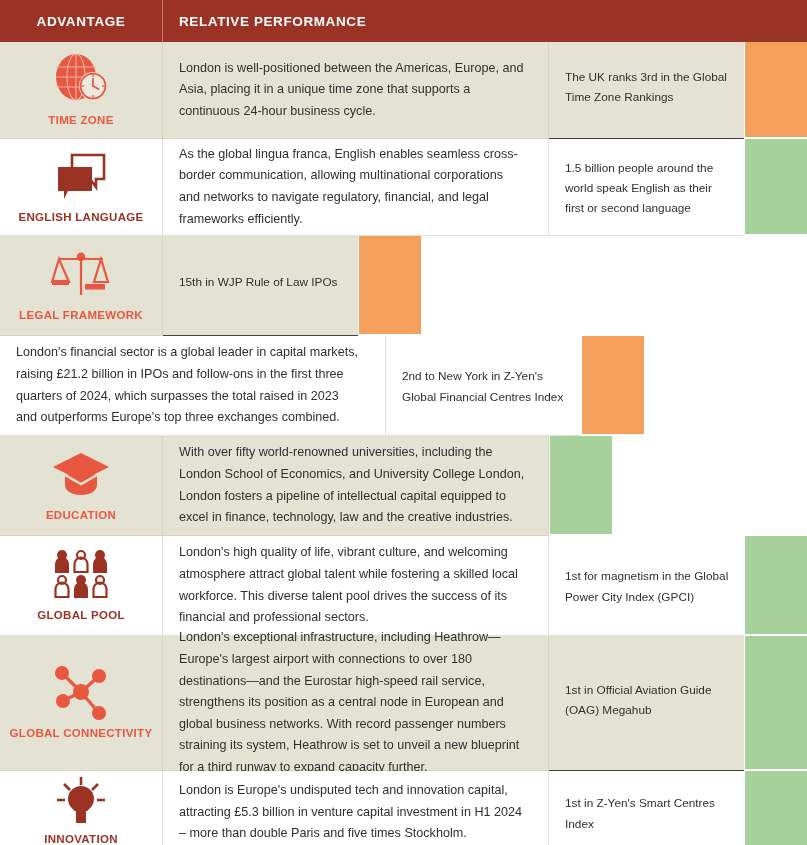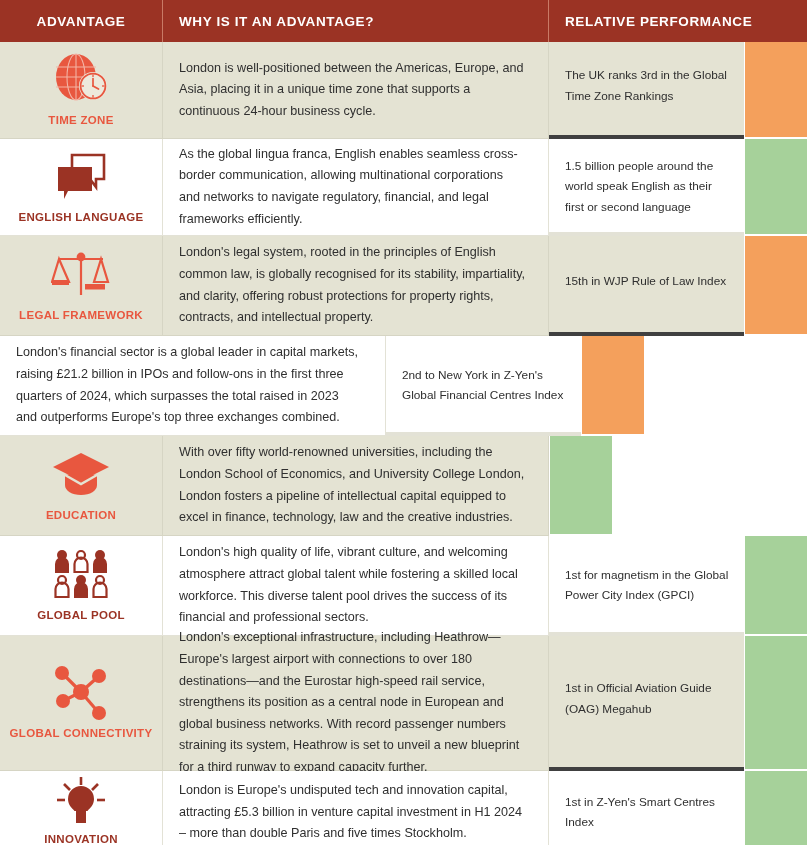--- a/index.html
+++ b/index.html
@@ -109,21 +109,21 @@
   .cell-why p {
     margin: 0;
     font-size: 12.6px;
     line-height: 1.72;
     color: #2F2F2F;
   }
 
   .cell-rel {
     width: 195px;
     box-sizing: border-box;
-    border-bottom: 4px solid #404040;
+    border-bottom: 1px solid #404040;
     padding: 8px 14px 14px 16px;
     display: flex;
     align-items: center;
   }
   .row.white .cell-rel { border-bottom-color: #E3E2D6; margin-top: 8px; }
   .cell-rel p {
     margin: 0;
     font-size: 11.8px;
     line-height: 1.72;
     color: #2F2F2F;
@@ -150,21 +150,20 @@
 
   svg { display: block; }
 </style>
 </head>
 <body>
 
 <div id="table-root">
 
   <div class="thead">
     <div class="th th-advantage">ADVANTAGE</div>
-    <div class="th th-why">WHY IS IT AN ADVANTAGE?</div>
     <div class="th th-rel">RELATIVE PERFORMANCE</div>
   </div>
 
   <div class="row beige h-timezone">
     <div class="cell-icon">
       <span class="icon-wrap">
         <svg width="60" height="52" viewBox="0 0 60 52">
           <ellipse cx="25" cy="24" rx="20" ry="23" fill="#E8573F"></ellipse>
           <g stroke="#F3B3A4" stroke-width="1.1" fill="none">
             <line x1="25" y1="1" x2="25" y2="47"></line>
@@ -225,25 +224,22 @@
             <path d="M8 10 L1 33 H18 Z"></path>
             <path d="M52 10 L45 33 H59 Z" transform="translate(-2,0)"></path>
           </g>
           <circle cx="30" cy="8" r="4.4" fill="#E8573F"></circle>
           <rect x="1" y="31" width="17" height="5" fill="#E8573F"></rect>
           <rect x="34" y="35" width="20" height="5.5" fill="#E8573F"></rect>
         </svg>
       </span>
       <span class="icon-label tone-orange">LEGAL FRAMEWORK</span>
     </div>
-    <div class="cell-why">
-      <p>London's legal system, rooted in the principles of English common law, is globally recognised for its stability, impartiality, and clarity, offering robust protections for property rights, contracts, and intellectual property.</p>
-    </div>
-    <div class="cell-rel">
-      <p>15th in WJP Rule of Law Index</p>
+    <div class="cell-rel">
+      <p>15th in WJP Rule of Law IPOs</p>
     </div>
     <div class="cell-bar bar-orange"></div>
   </div>
 
   <div class="row white h-financial">
     <div class="cell-why">
       <p>London's financial sector is a global leader in capital markets, raising £21.2 billion in IPOs and follow-ons in the first three quarters of 2024, which surpasses the total raised in 2023 and outperforms Europe's top three exchanges combined.</p>
     </div>
     <div class="cell-rel">
       <p>2nd to New York in Z-Yen's Global Financial Centres Index</p>

